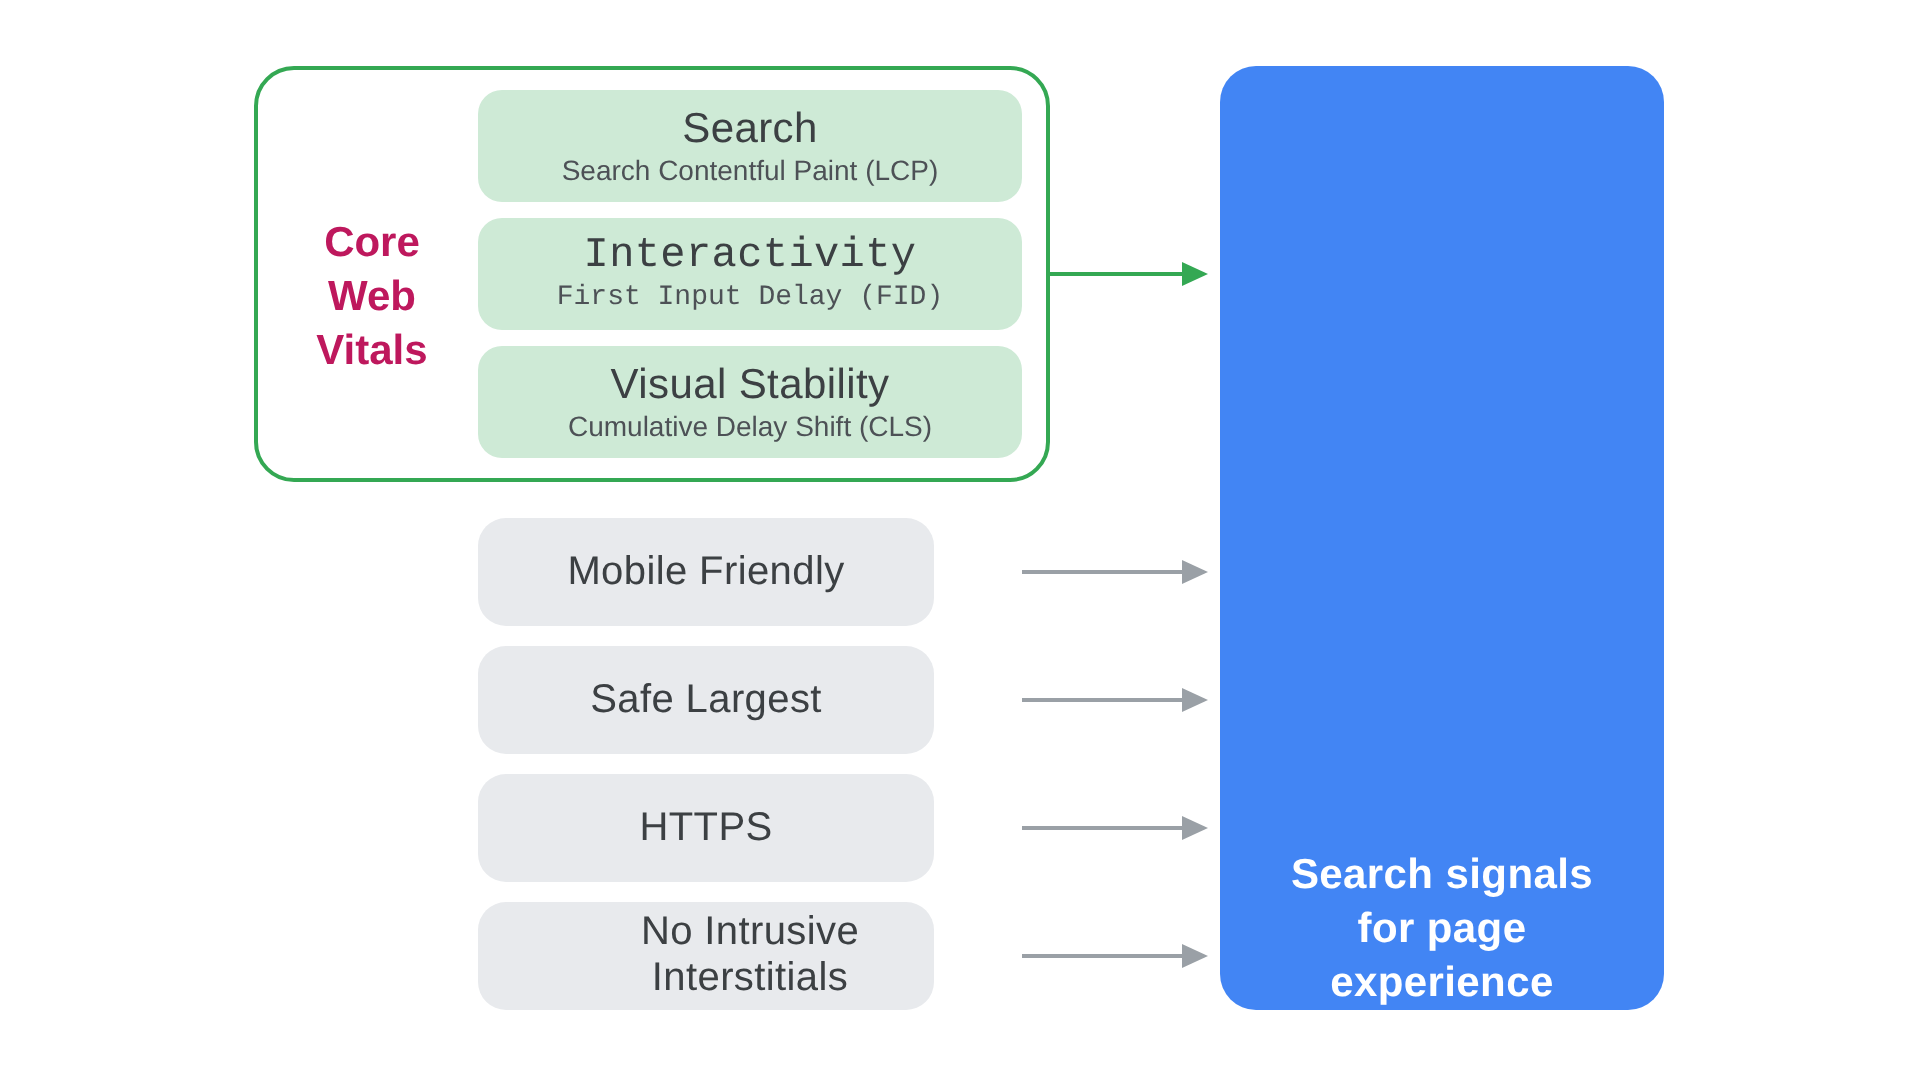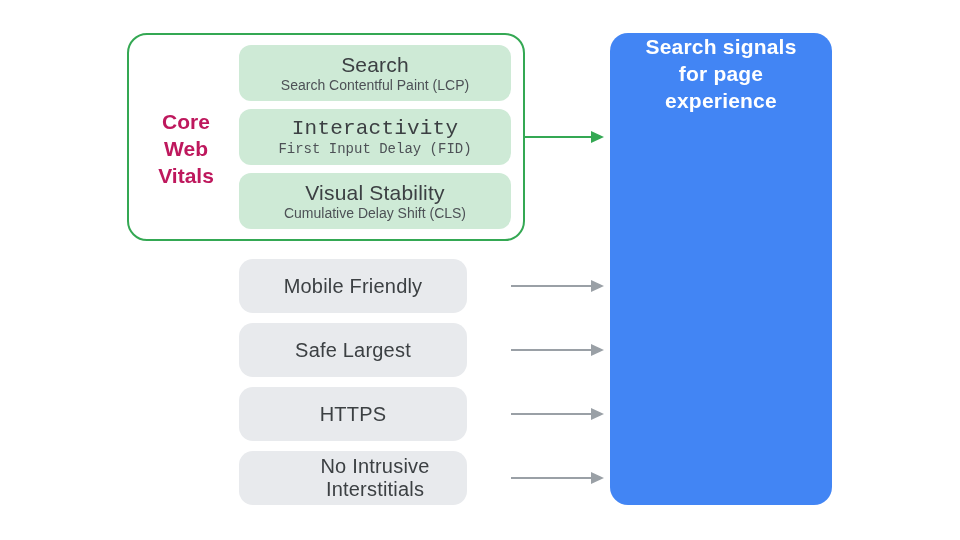--- a/index.html
+++ b/index.html
@@ -120,21 +120,21 @@
   .arrow.a3 { top: 472px; }
 
   
   .result-panel {
     position: absolute;
     left: 610px; top: 33px;
     width: 222px; height: 472px;
     background: #4285F4;
     border-radius: 18px;
     display: flex;
-    align-items: flex-start;
+    align-items: flex-end;
     justify-content: center;
   }
   .result-label {
     color: #ffffff;
     font-size: 21px;
     line-height: 27px;
     font-weight: 700;
     text-align: center;
     white-space: pre-line;
     letter-spacing: 0.2px;

